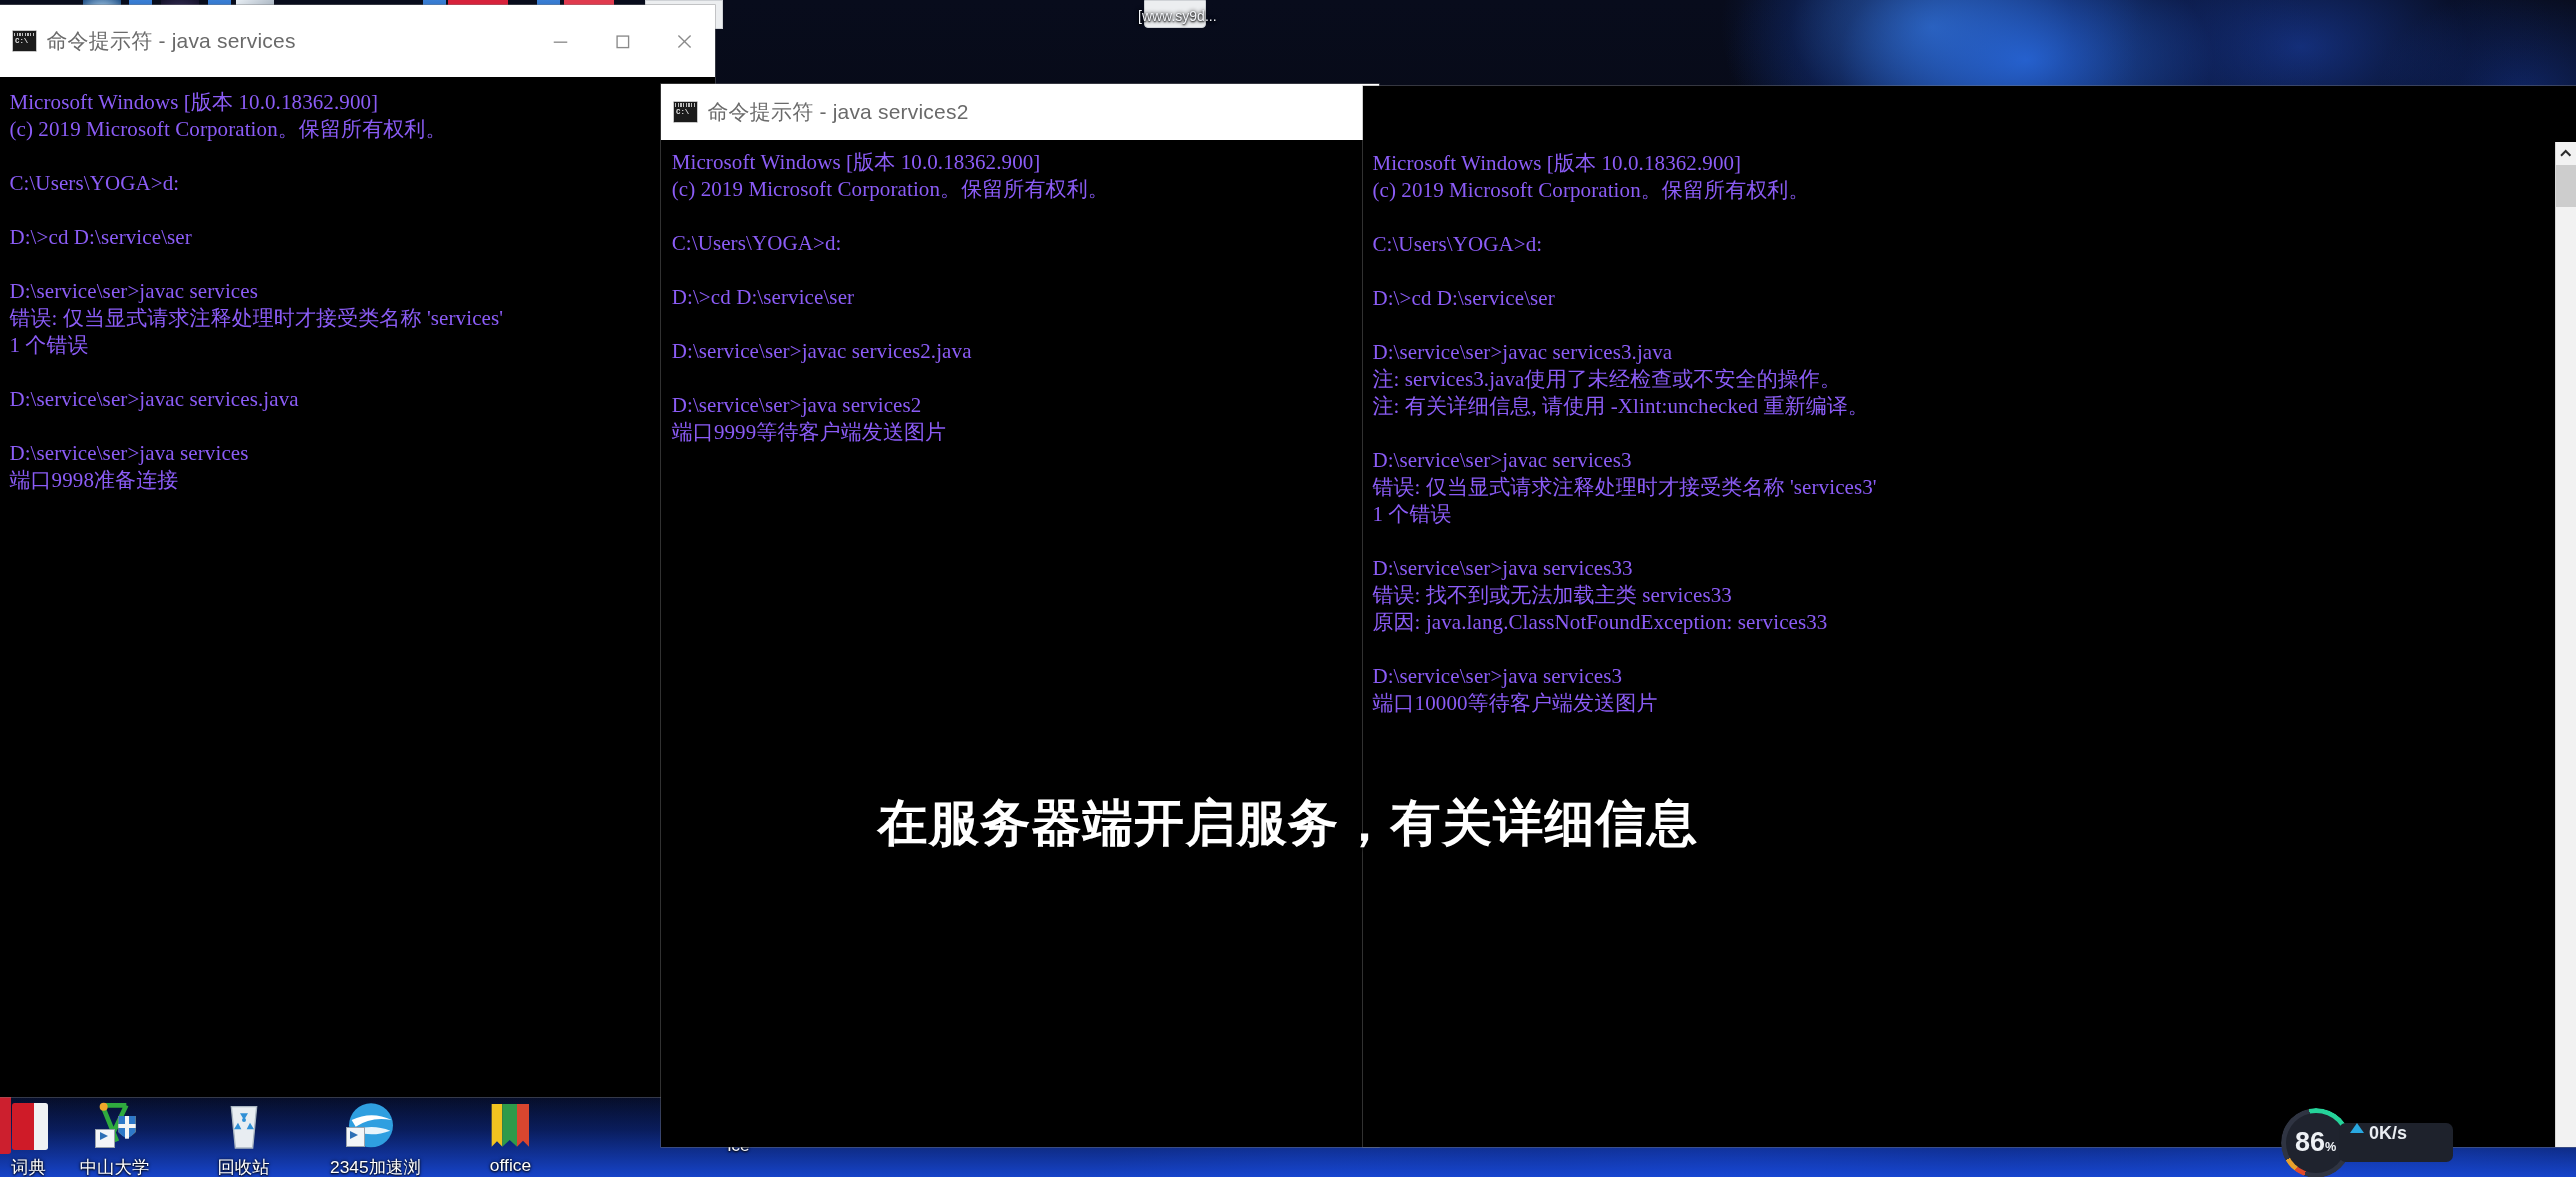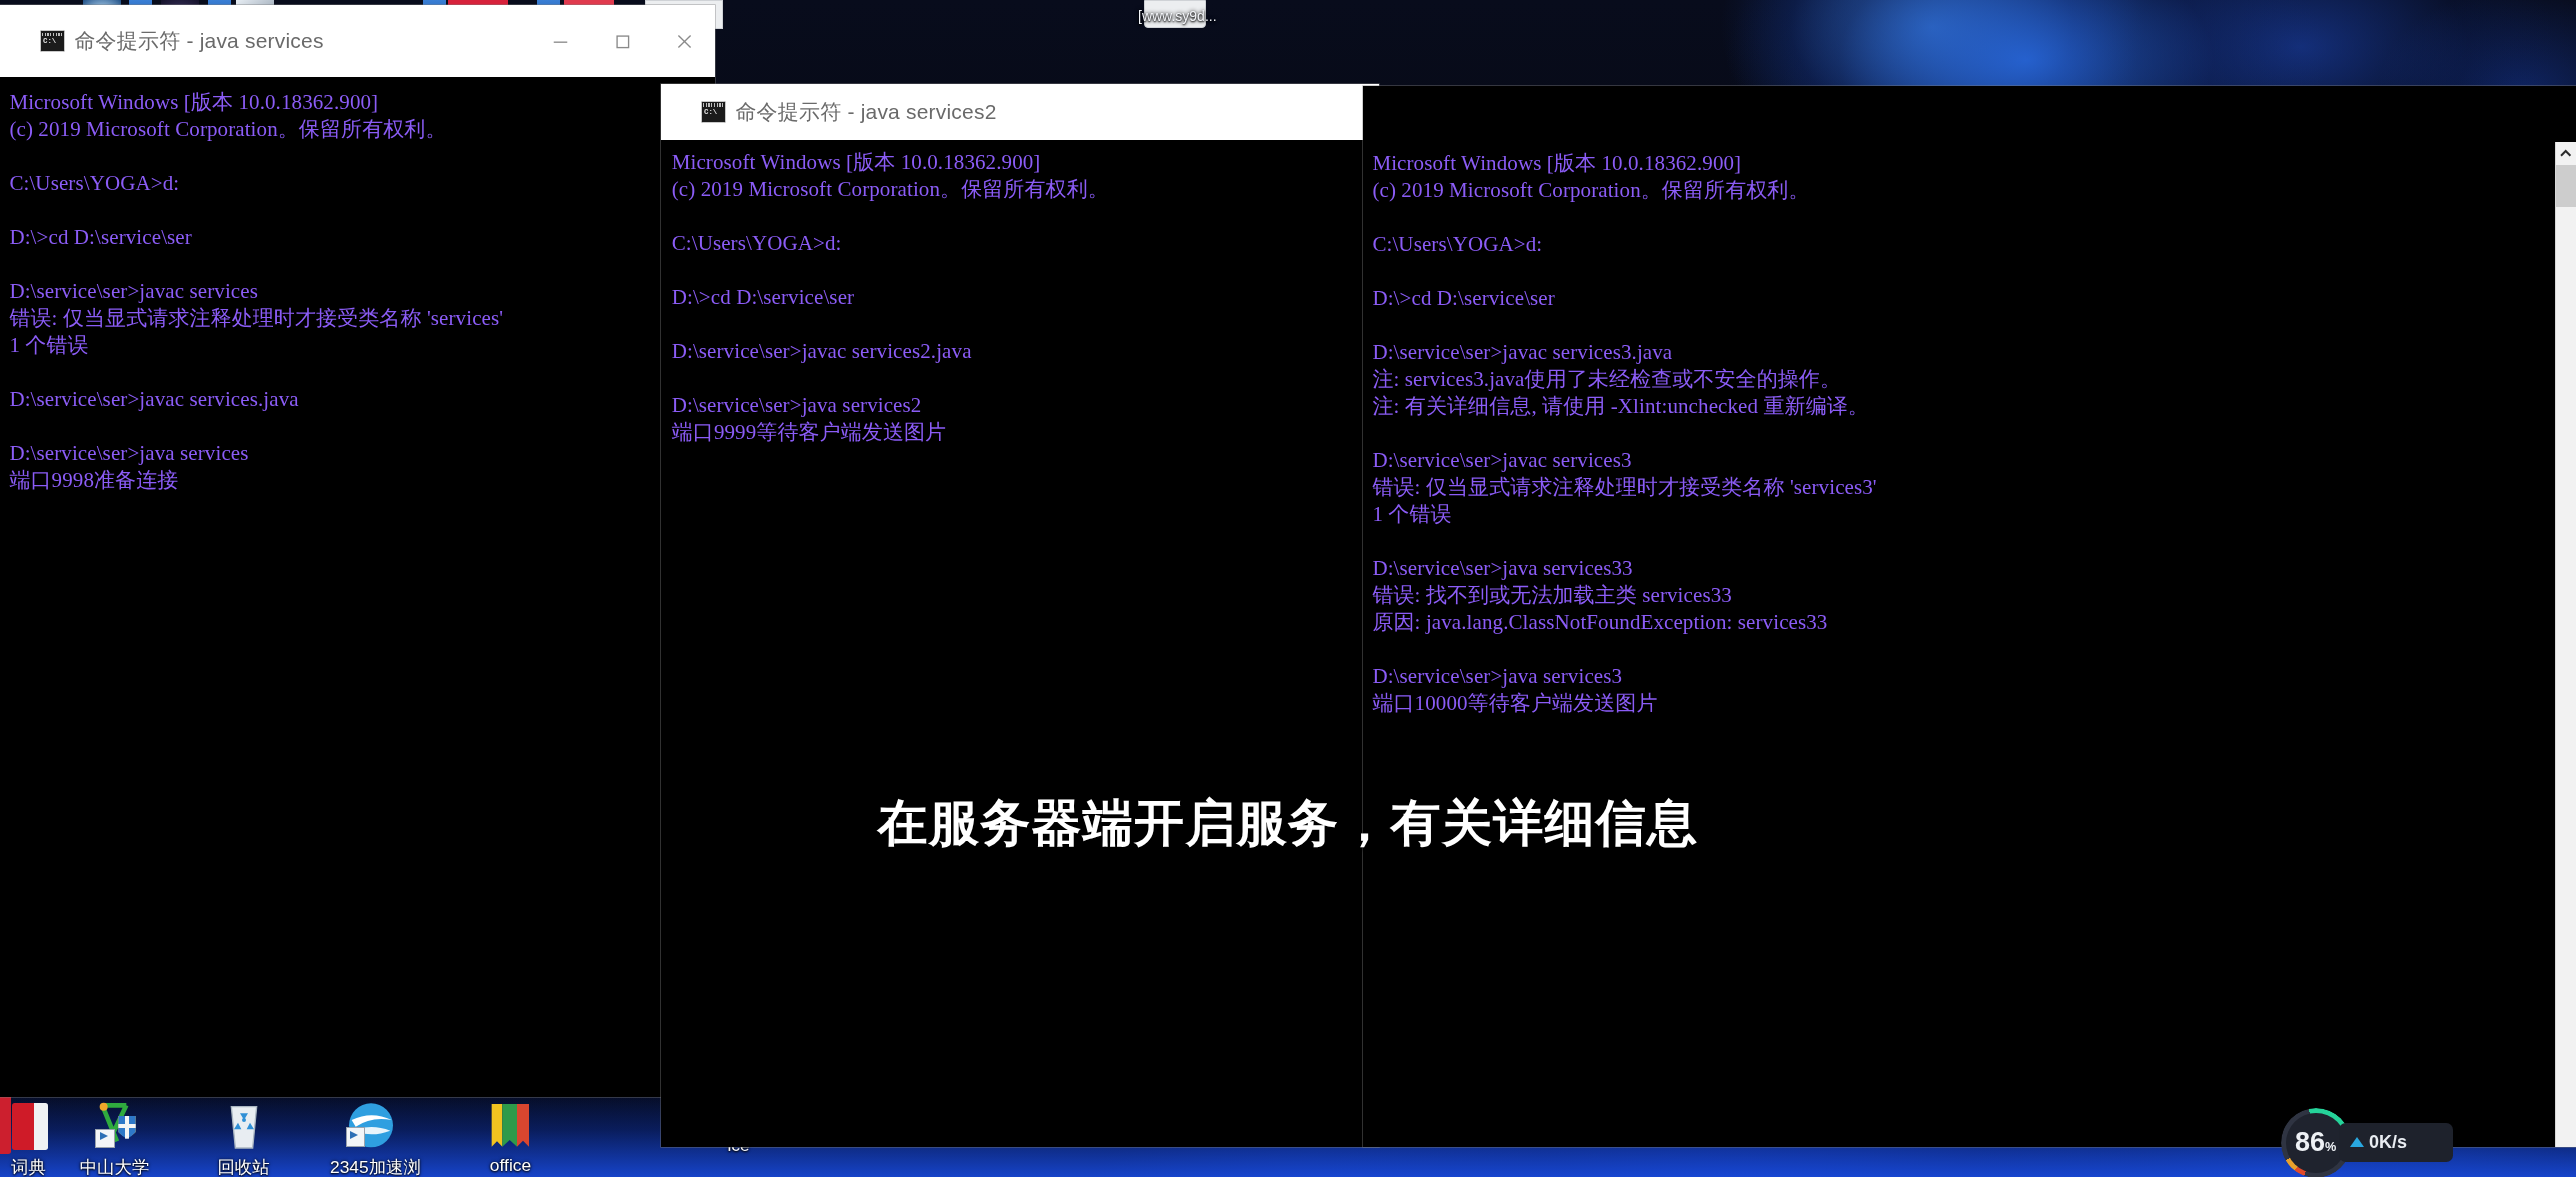--- a/index.html
+++ b/index.html
@@ -45,21 +45,21 @@
 
   .shortcut-arrow{position:absolute;left:-2.7px;bottom:-1.3px;width:17.4px;height:17.4px;
     background:#f3f5f8;border:0.7px solid #9aa2ad;}
   .shortcut-arrow:after{content:"";position:absolute;left:3.4px;top:2.7px;width:0;height:0;
     border-left:8px solid #2e6fb5;border-top:4.7px solid transparent;border-bottom:4.7px solid transparent;}
 
   
   .cmdwin{position:absolute;box-sizing:border-box;background:#000;
     box-shadow:0 0 0 0.7px rgba(130,130,130,.55);}
   .titlebar{position:absolute;left:0;top:0;right:0;background:#ffffff;
-    display:flex;align-items:center;padding-left:28px;}
+    display:flex;align-items:center;}
   .titlebar.inactive{background:#ffffff;}
   .tb-icon{width:23px;height:20px;margin-left:12px;margin-right:9.4px;flex:none;
     background:#1b1b1b;border:1.3px solid #c9c9c9;position:relative;border-radius:1.3px;}
   .tb-icon:before{content:"";position:absolute;left:1.3px;top:1.3px;right:1.3px;height:3.4px;
     background:repeating-linear-gradient(90deg,#bdbdbd 0 1.3px,#1b1b1b 1.3px 2.7px);}
   .tb-icon:after{content:"C:\\";position:absolute;left:2px;top:6px;color:#e8e8e8;
     font-family:"Liberation Mono",monospace;font-size:7.4px;font-weight:bold;}
   .tb-title{font-size:21px;color:#6a6a6a;white-space:nowrap;letter-spacing:0.2px;}
   .tb-title.active{color:#1a1a1a;}
   .tb-ctrls{margin-left:auto;display:flex;height:100%;}
@@ -87,21 +87,21 @@
   .gauge{position:absolute;left:0;top:0;width:70px;height:70px;border-radius:50%;
     background:conic-gradient(from 200deg,#e04a2a 0deg 18deg,#e8a02b 18deg 40deg,
       #2f3442 40deg 148deg,#25d39a 148deg 258deg,#2f3442 258deg 360deg);
     -webkit-mask:radial-gradient(circle, transparent 26px, #000 27.5px);
             mask:radial-gradient(circle, transparent 26px, #000 27.5px);}
   .gauge-core{position:absolute;left:4.7px;top:4.7px;width:60px;height:60px;border-radius:50%;
     background:#1f232e;display:flex;align-items:center;justify-content:center;}
   .gauge-val{color:#eef1f5;font-size:27px;font-weight:600;text-align:center;}
   .gauge-val small{font-size:12.7px;}
   .netpill{position:absolute;left:58px;top:14.8px;height:39px;min-width:95px;
-    background:#1e222c;border-radius:6.7px;display:flex;align-items:center;gap:5.4px;
+    background:#1e222c;border-radius:6.7px;display:flex;align-items:flex-start;gap:5.4px;
     padding:0 8px 0 10.7px;}
   .uparrow{width:0;height:0;border-left:7.4px solid transparent;border-right:7.4px solid transparent;
     border-bottom:10px solid #29a8e0;}
   .netspd{color:#e9edf2;font-size:18px;font-weight:bold;}
 </style>
 </head>
 <body>
 
 <div id="desktop">
   <div id="wallpaper-bottom"></div>

